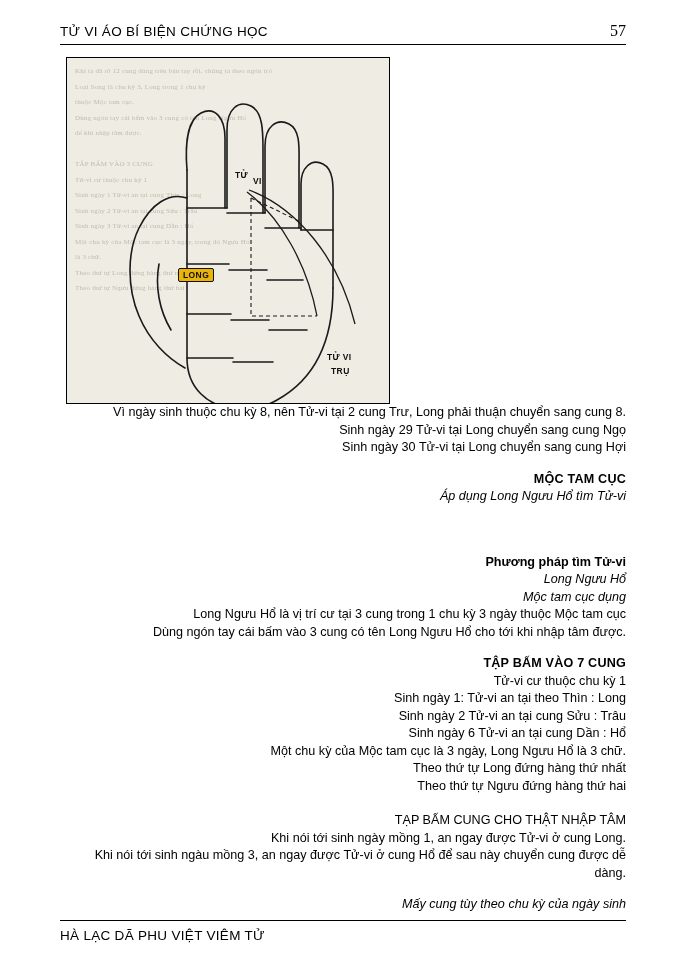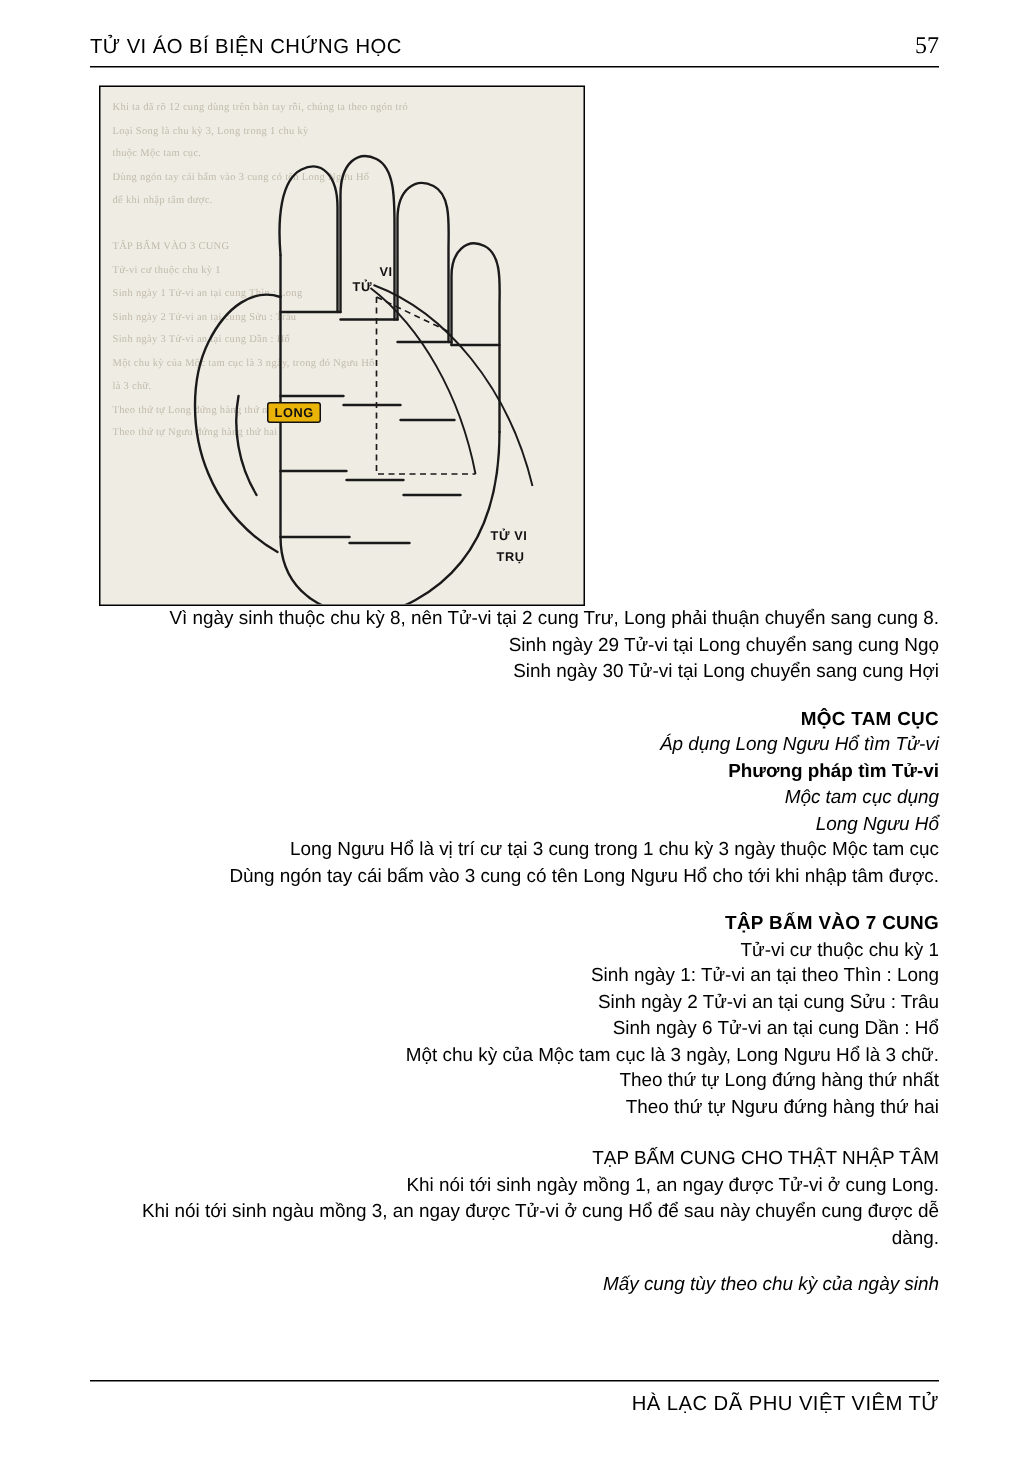--- a/index.html
+++ b/index.html
@@ -59,21 +59,20 @@
     height: 1px;
     background: #000;
   }
   .footer {
     position: absolute;
     left: 60px;
     top: 928px;
     width: 566px;
     font-size: 13.5px;
     letter-spacing: 0.3px;
-    text-align: right;
   }
   
   .figure {
     position: absolute;
     left: 66px;
     top: 57px;
     width: 322px;
     height: 345px;
     background: #efece4;
     border: 1px solid #000000;
@@ -121,21 +120,21 @@
     line-height: 17.5px;
     text-align: right;
   }
   .para {
     margin: 0;
     text-indent: 0;
   }
   .indent1 { padding-left: 30px; }
   .indent2 { padding-left: 50px; }
   .indent-first { text-indent: 28px; }
-  .bold { font-weight: bold; }
+  .bold { font-weight: bold; margin-top: 48px; }
   .italic { font-style: italic; }
   .sec-head {
     font-weight: bold;
     margin: 0;
     letter-spacing: 0.2px;
   }
   .gap-md { height: 14px; }
   .gap-lg { height: 17px; }
 </style>
 </head>
@@ -199,40 +198,40 @@
       <g fill="none" stroke="#1a1a1a" stroke-width="1.3">
         <path d="M182 132 C230 150 272 200 288 266"></path>
         <path d="M180 134 C214 160 240 206 250 258"></path>
       </g>
 
       <g fill="none" stroke="#1a1a1a" stroke-width="1.1" stroke-dasharray="4 3">
         <path d="M184 140 L184 258 L250 258"></path>
         <path d="M184 140 L234 164"></path>
       </g>
     </svg>
-    <div class="fig-label" style="left:168px; top:128px;text-align:center;">TỬ</div>
+    <div class="fig-label" style="left:168px; top:112px;text-align:center;">TỬ</div>
     <div class="fig-label" style="left:186px; top:118px;">VI</div>
     <div class="fig-label boxed" style="left:111px; top:174px;">LONG</div>
     <div class="fig-label" style="left:260px; top:294px;">TỬ VI</div>
     <div class="fig-label" style="left:264px; top:308px;">TRỤ</div>
   </div>
 
   <div class="content">
 
     <p class="para indent-first">Vì ngày sinh thuộc chu kỳ 8, nên Tử-vi tại 2 cung Trư, Long phải thuận chuyển sang cung 8.</p>
     <p class="para indent1">Sinh ngày 29 Tử-vi tại Long chuyển sang cung Ngọ</p>
     <p class="para indent1">Sinh ngày 30 Tử-vi tại Long chuyển sang cung Hợi</p>
 
     <div class="gap-md"></div>
 
     <p class="sec-head">MỘC TAM CỤC</p>
     <p class="para italic">Áp dụng Long Ngưu Hổ tìm Tử-vi</p>
     <p class="para bold">Phương pháp tìm Tử-vi</p>
+    <p class="para italic">Long Ngưu Hổ</p>
     <p class="para italic">Mộc tam cục dụng</p>
-    <p class="para italic">Long Ngưu Hổ</p>
     <p class="para indent1">Long Ngưu Hổ là vị trí cư tại 3 cung trong 1 chu kỳ 3 ngày thuộc Mộc tam cục</p>
     <p class="para indent1">Dùng ngón tay cái bấm vào 3 cung có tên Long Ngưu Hổ cho tới khi nhập tâm được.</p>
 
     <div class="gap-md"></div>
 
     <p class="sec-head">TẬP BẤM VÀO 7 CUNG</p>
     <p class="para">Tử-vi cư thuộc chu kỳ 1</p>
     <p class="para indent1">Sinh ngày 1: Tử-vi an tại theo Thìn : Long</p>
     <p class="para indent1">Sinh ngày 2 Tử-vi an tại cung Sửu : Trâu</p>
     <p class="para indent1">Sinh ngày 6 Tử-vi an tại cung Dần : Hổ</p>

